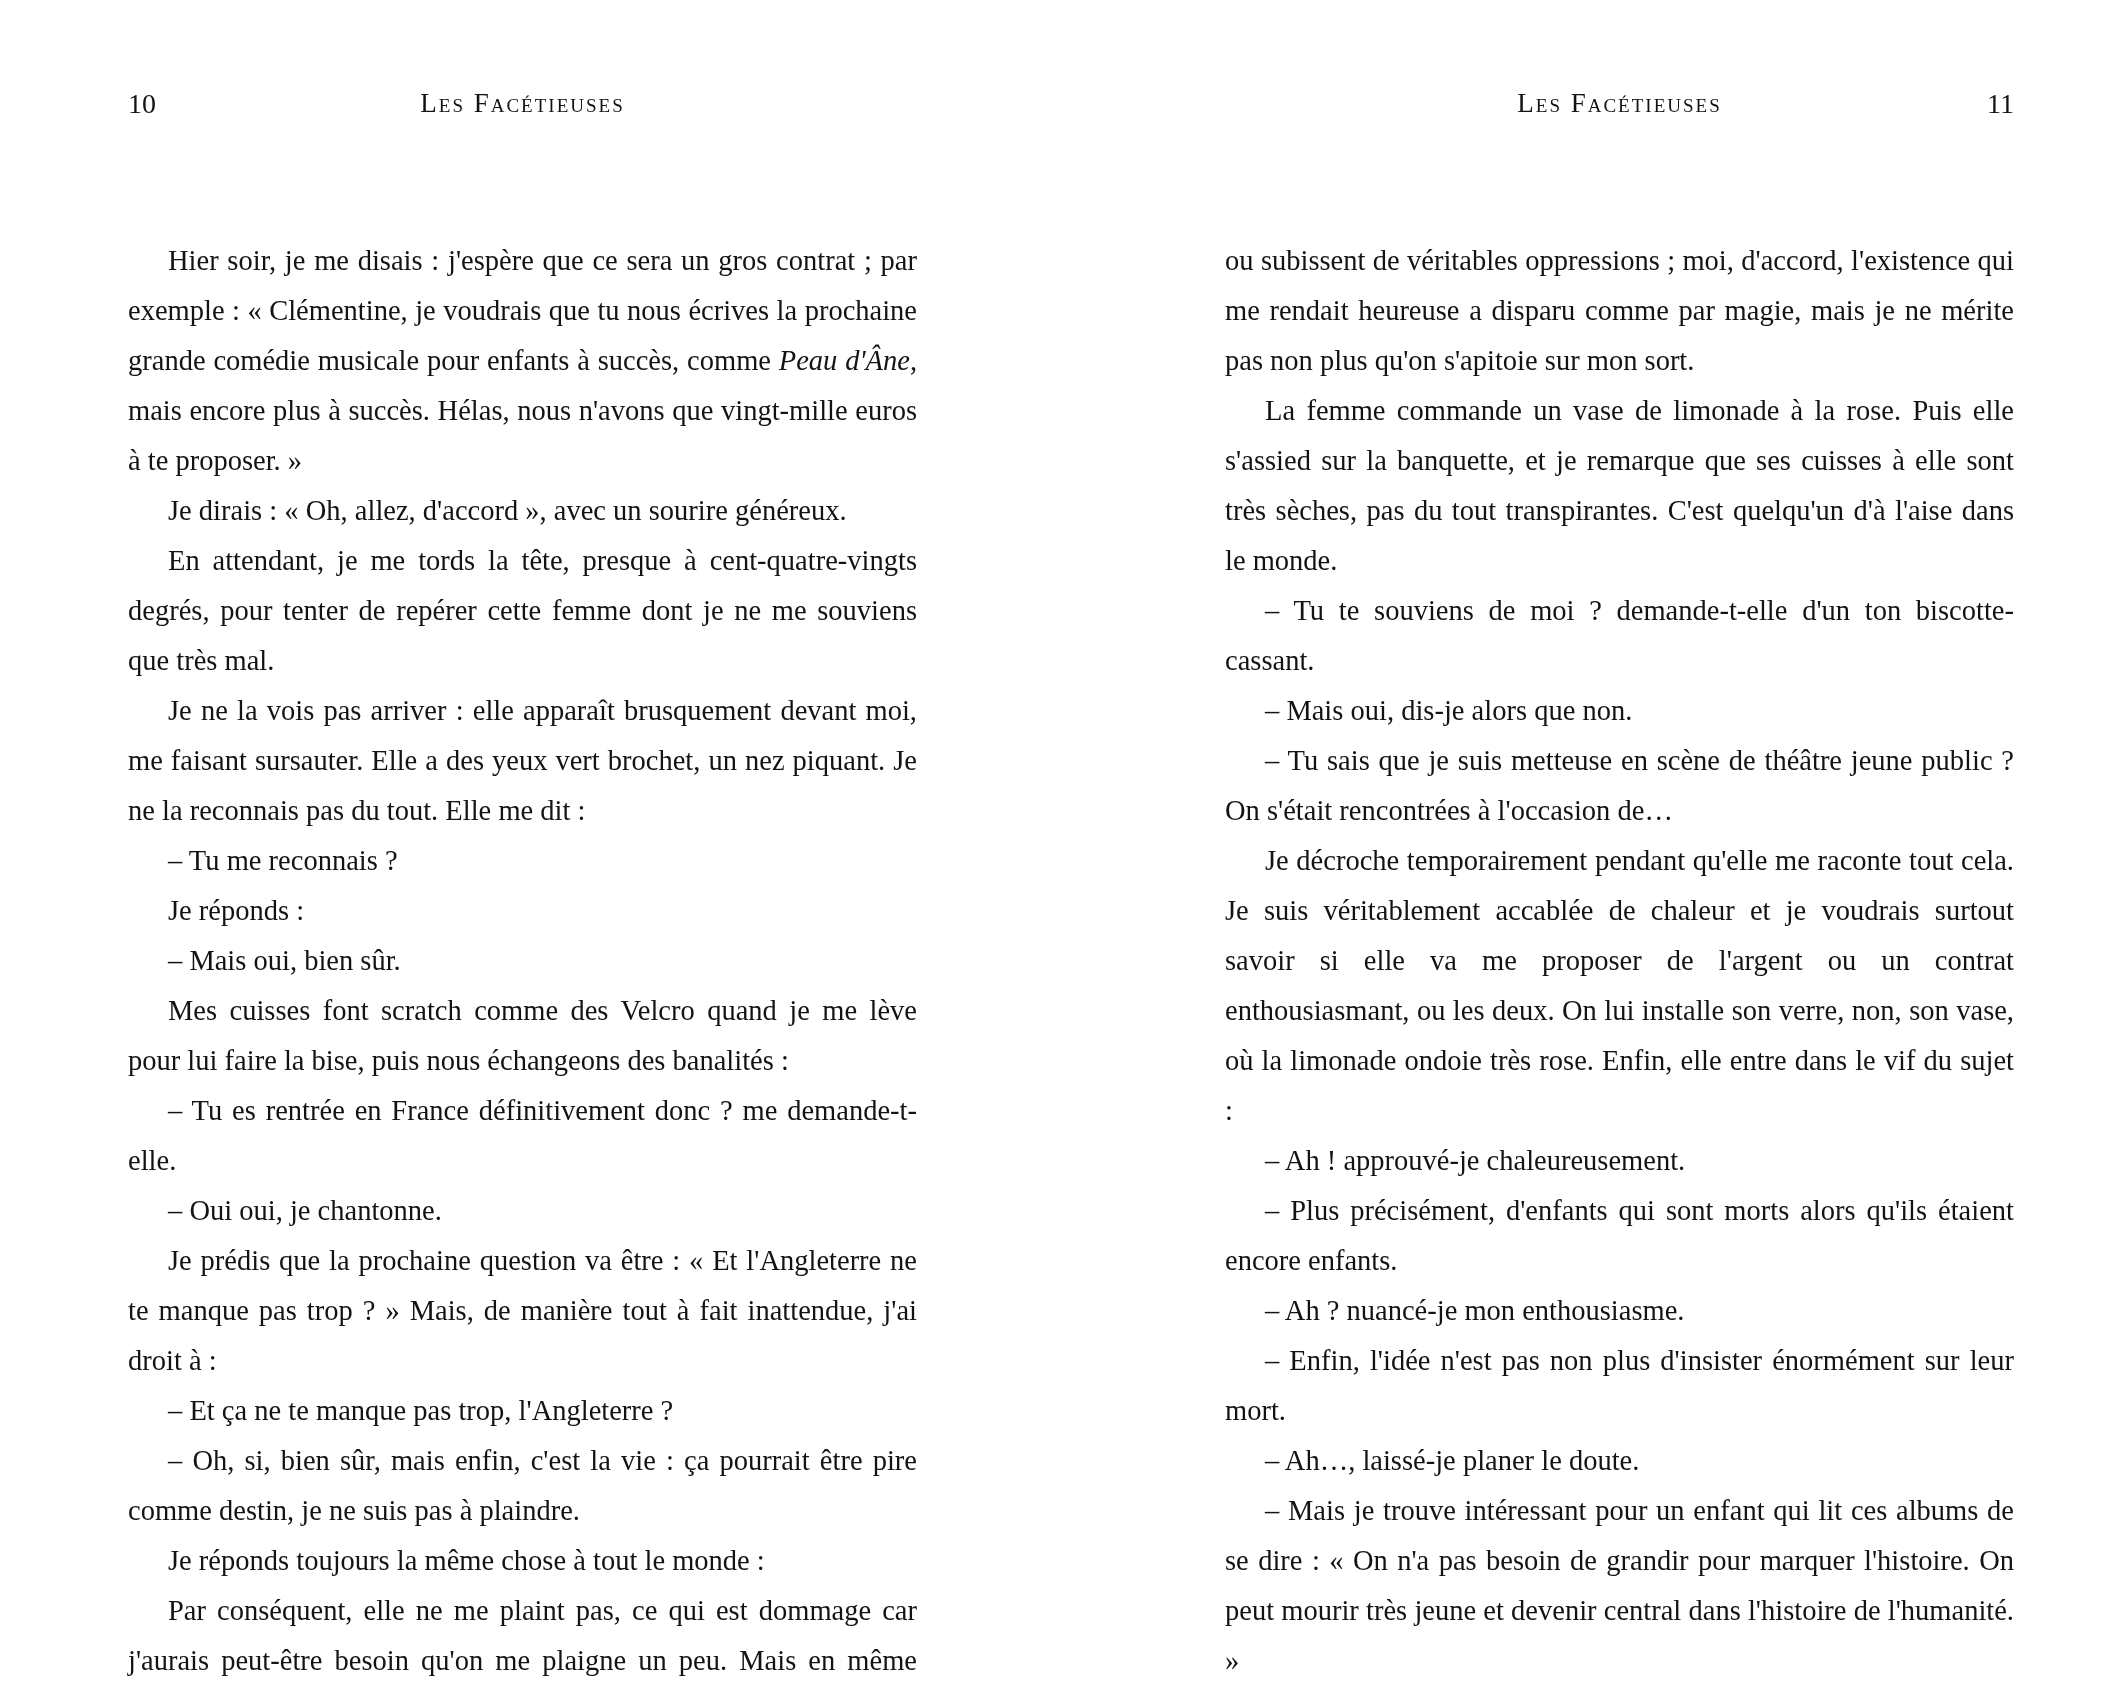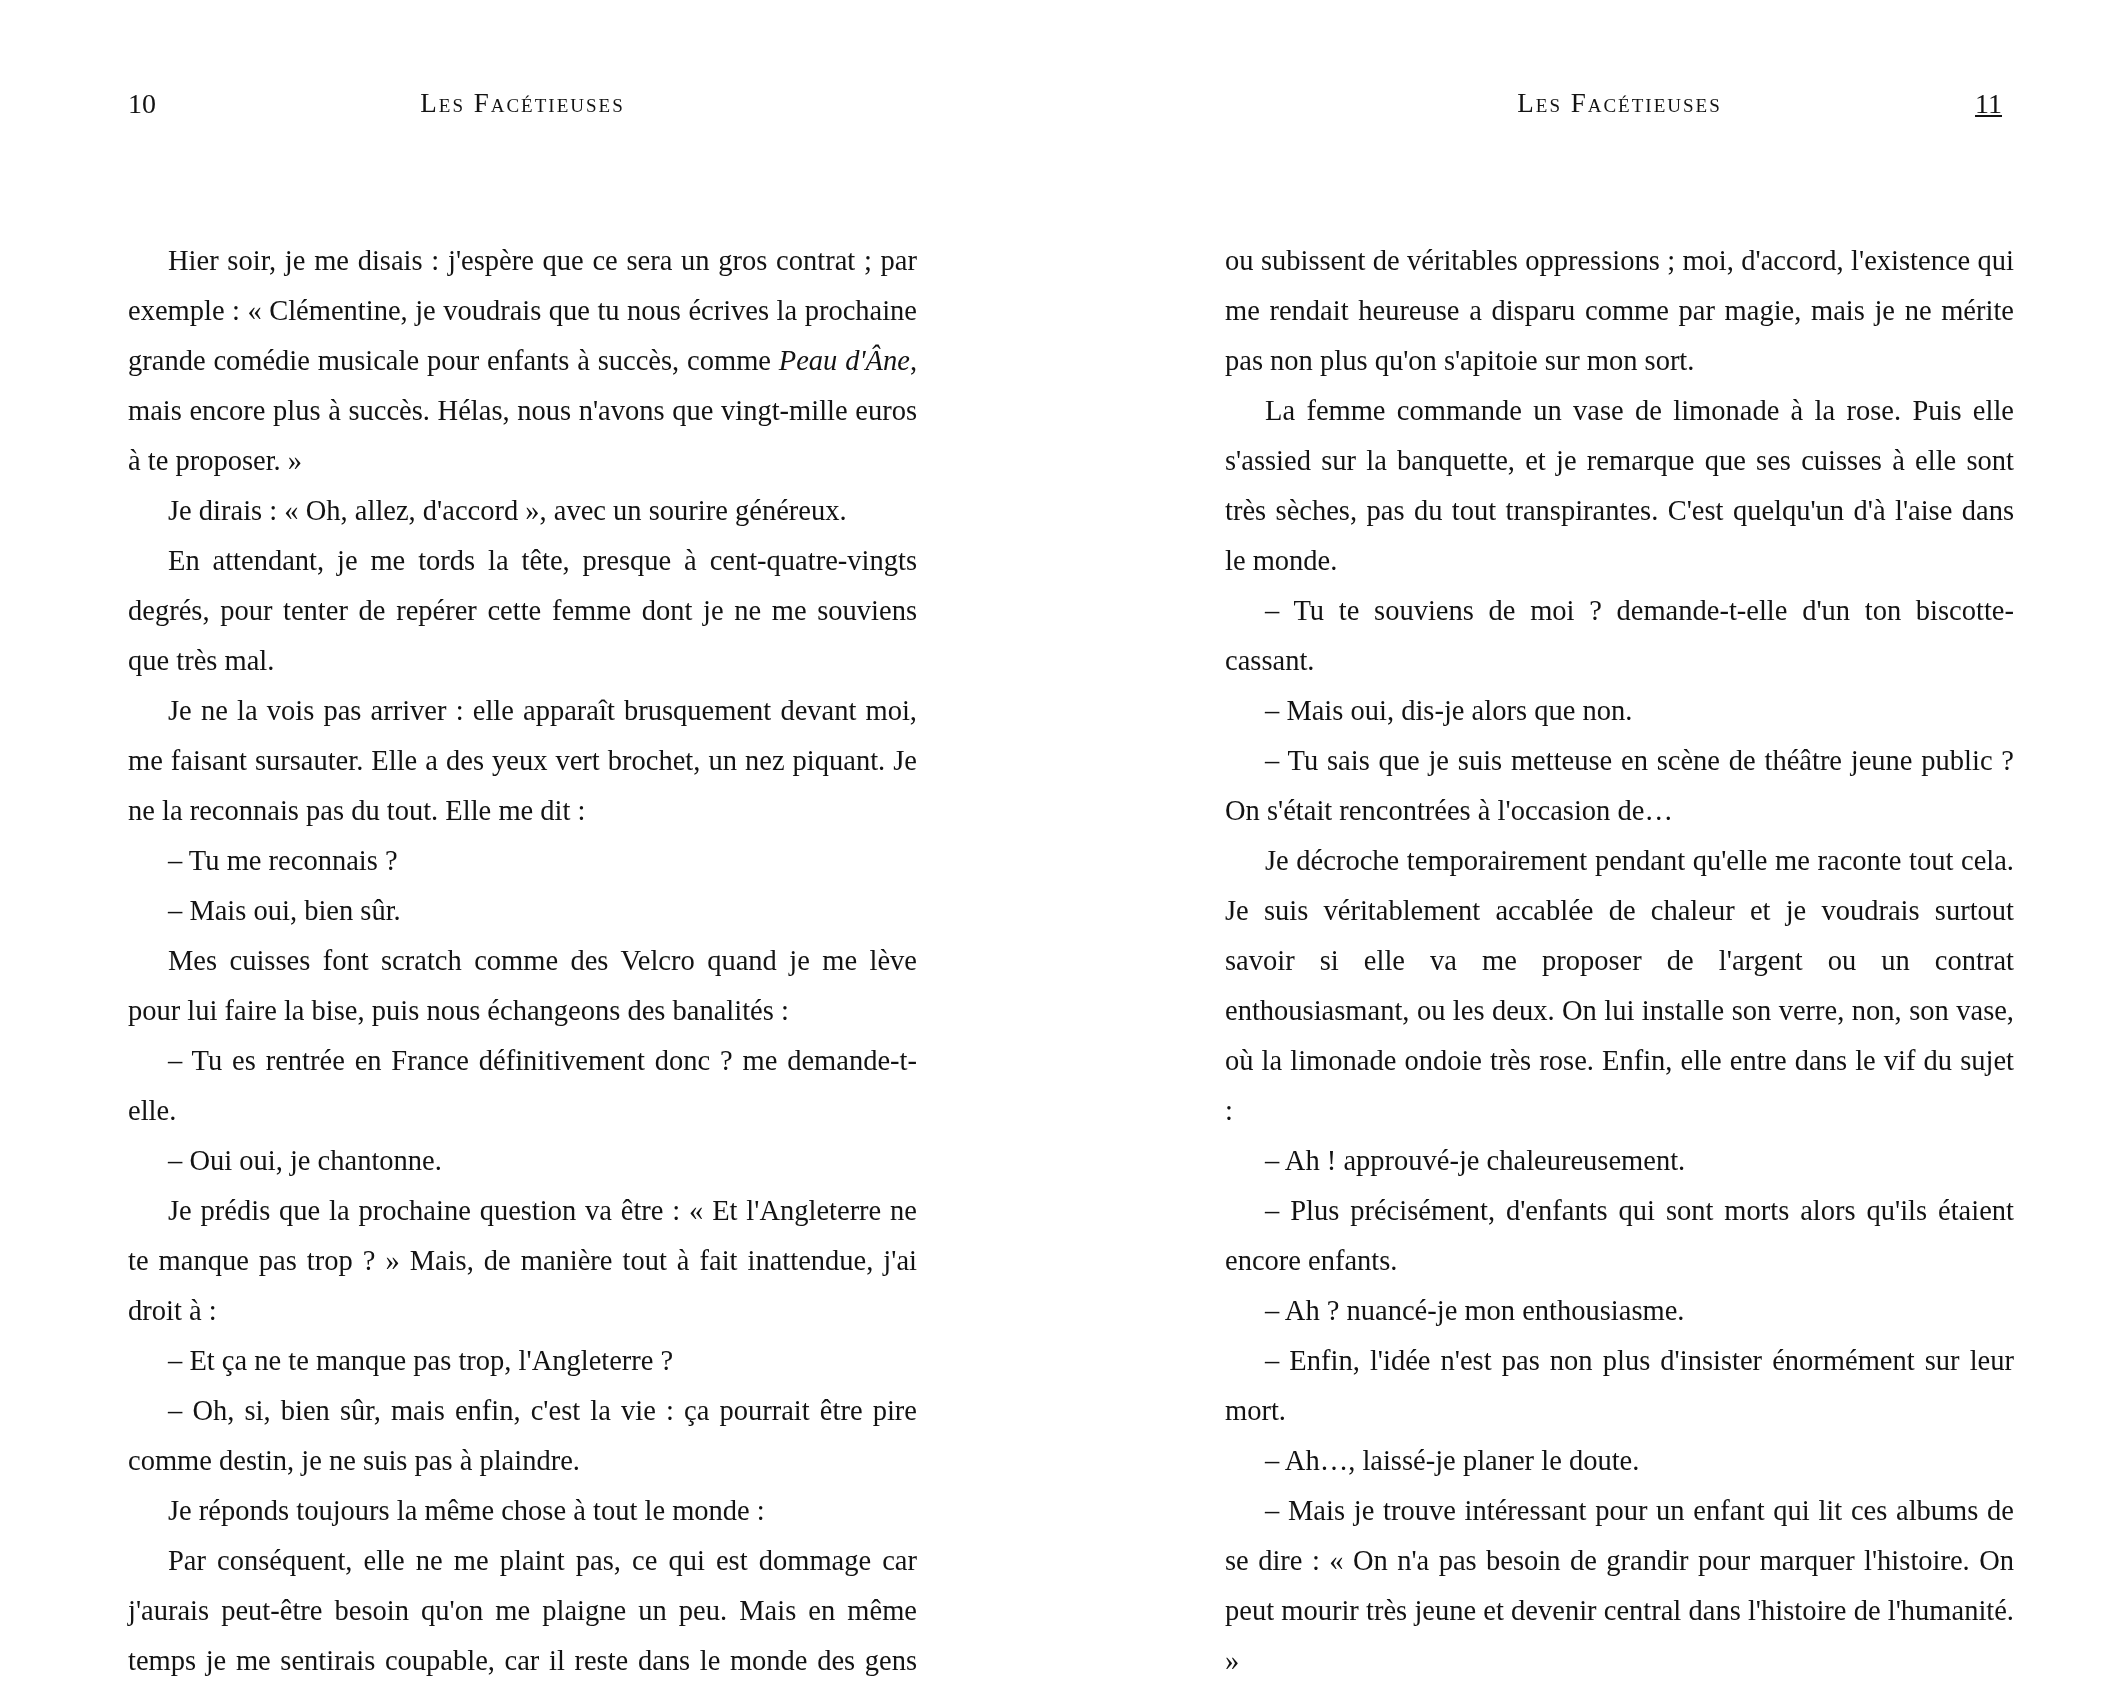--- a/index.html
+++ b/index.html
@@ -42,21 +42,21 @@
     text-align: center;
     font-variant: small-caps;
     letter-spacing: 2px;
   }
   .page-number {
     position: absolute;
     top: 0;
     font-size: 28px;
   }
   .page-number.outer-left  { left: 0; }
-  .page-number.outer-right { right: 12px; text-decoration: underline; }
+  .page-number.outer-right { right: 0; }
 
   .page-body {
     margin-top: 112px;
     font-size: 28.5px;
     line-height: 50px;
     text-align: justify;
     text-justify: inter-word;
   }
   .para {
     margin: 0;
@@ -78,20 +78,21 @@
     <header class="page-header">
       <span class="page-number outer-left">10</span>
       <span class="running-title">Les Facétieuses</span>
     </header>
     <div class="page-body">
         <p class="para"><span>Hier soir, je me disais : j'espère que ce sera un gros contrat ; par exemple : « Clémentine, je voudrais que tu nous écrives la prochaine grande comédie musicale pour enfants à succès, comme </span><span class="italic">Peau d'Âne</span><span>, mais encore plus à succès. Hélas, nous n'avons que vingt-mille euros à te proposer. »</span></p>
         <p class="para"><span>Je dirais : « Oh, allez, d'accord », avec un sourire généreux.</span></p>
         <p class="para"><span>En attendant, je me tords la tête, presque à cent-quatre-vingts degrés, pour tenter de repérer cette femme dont je ne me souviens que très mal.</span></p>
         <p class="para"><span>Je ne la vois pas arriver : elle apparaît brusquement devant moi, me faisant sursauter. Elle a des yeux vert brochet, un nez piquant. Je ne la reconnais pas du tout. Elle me dit :</span></p>
         <p class="para"><span>– Tu me reconnais ?</span></p>
+        <p class="para"><span>Je réponds :</span></p>
         <p class="para"><span>– Mais oui, bien sûr.</span></p>
         <p class="para"><span>Mes cuisses font scratch comme des Velcro quand je me lève pour lui faire la bise, puis nous échangeons des banalités :</span></p>
         <p class="para"><span>– Tu es rentrée en France définitivement donc ? me demande-t-elle.</span></p>
         <p class="para"><span>– Oui oui, je chantonne.</span></p>
         <p class="para"><span>Je prédis que la prochaine question va être : « Et l'Angleterre ne te manque pas trop ? » Mais, de manière tout à fait inattendue, j'ai droit à :</span></p>
         <p class="para"><span>– Et ça ne te manque pas trop, l'Angleterre ?</span></p>
         <p class="para"><span>– Oh, si, bien sûr, mais enfin, c'est la vie : ça pourrait être pire comme destin, je ne suis pas à plaindre.</span></p>
         <p class="para"><span>Je réponds toujours la même chose à tout le monde :</span></p>
         <p class="para"><span>Par conséquent, elle ne me plaint pas, ce qui est dommage car j'aurais peut-être besoin qu'on me plaigne un peu. Mais en même temps je me sentirais coupable, car il reste dans le monde des gens qui meurent de faim,</span></p>
       </div>

